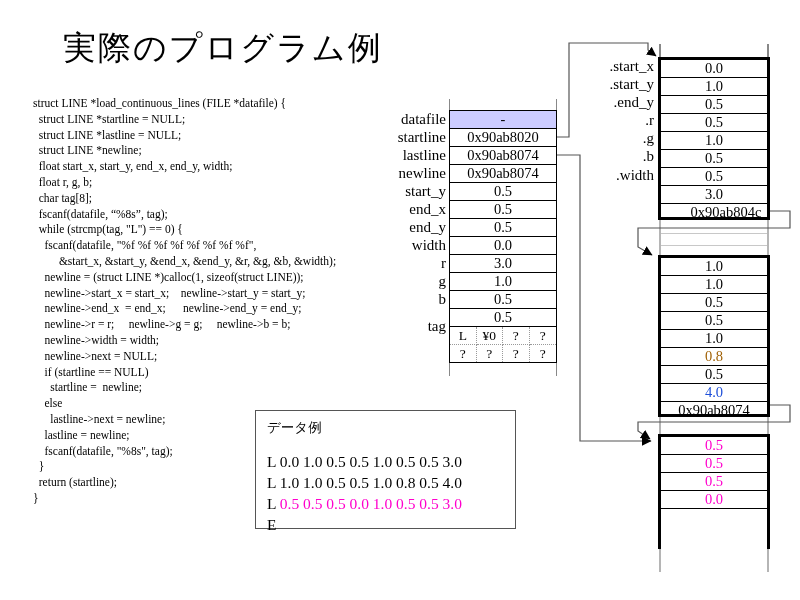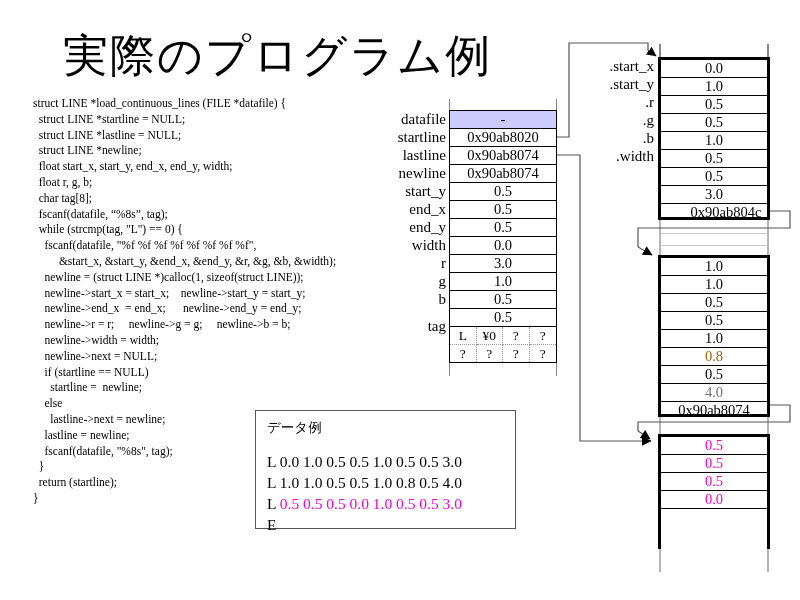--- a/index.html
+++ b/index.html
@@ -1,19 +1,19 @@
 <!DOCTYPE html>
 <html><head>
 <meta charset="utf-8">
 <style>
   html,body { margin:0; padding:0; background:#fff; }
   .slide { position:relative; width:800px; height:600px; background:#ffffff;
            font-family:"Liberation Serif", serif; color:#000; overflow:hidden; }
 
-  .title { position:absolute; left:63px; top:26px; font-size:45px; letter-spacing:2px;
+  .title { position:absolute; left:63px; top:26px; font-size:33px; letter-spacing:2px;
            font-family:"DejaVu Sans","Liberation Sans",sans-serif; font-weight:500; }
 
   
   .code { position:absolute; left:33px; top:96px; font-size:11.5px; line-height:15.8px;
           white-space:pre; font-family:"Liberation Serif", serif; }
 
   
   .var-labels { position:absolute; left:310px; top:110px; width:136px; text-align:right;
                 font-size:15px; }
   .var-label  { height:18px; line-height:18px; }
@@ -110,20 +110,21 @@
     </div>
 
   <div class="tick" style="left:449px; top:99px;  width:1px; height:11px;"></div>
   <div class="tick" style="left:556px; top:99px;  width:1px; height:11px;"></div>
   <div class="tick" style="left:449px; top:363px; width:1px; height:13px;"></div>
   <div class="tick" style="left:556px; top:363px; width:1px; height:13px;"></div>
 
   <div class="mem-labels" id="mem-labels">
       <div class="mem-label">.start_x</div>
       <div class="mem-label">.start_y</div>
+      <div class="mem-label">.end_y</div>
       <div class="mem-label">.r</div>
       <div class="mem-label">.g</div>
       <div class="mem-label">.b</div>
       <div class="mem-label">.width</div>
     </div>
 
   <div class="tick" style="left:659px; top:44px; width:2px; height:13px;"></div>
   <div class="tick" style="left:767px; top:44px; width:2px; height:13px;"></div>
 
   <div class="mem-block" id="block1">
@@ -144,21 +145,21 @@
   <div class="gray-h" style="left:661px; top:245px; width:106px;"></div>
 
   <div class="mem-block" id="block2">
       <div class="mem-row" style="color: rgb(0, 0, 0);">1.0</div>
       <div class="mem-row" style="color: rgb(0, 0, 0);">1.0</div>
       <div class="mem-row" style="color: rgb(0, 0, 0);">0.5</div>
       <div class="mem-row" style="color: rgb(0, 0, 0);">0.5</div>
       <div class="mem-row" style="color: rgb(0, 0, 0);">1.0</div>
       <div class="mem-row" style="color: #a16207;">0.8</div>
       <div class="mem-row" style="color: rgb(0, 0, 0);">0.5</div>
-      <div class="mem-row" style="color: #737373;">4.0</div>
+      <div class="mem-row" style="color: #1d4ed8;">4.0</div>
       <div class="mem-row" style="color: rgb(0, 0, 0);">0x90ab8074</div>
     </div>
 
   <div class="gray-v" style="left:659px; top:417px; height:17px;"></div>
   <div class="gray-v" style="left:767px; top:417px; height:17px;"></div>
 
   <div class="mem-block" id="block3">
       <div class="mem-row" style="color: rgb(255, 0, 204);">0.5</div>
       <div class="mem-row" style="color: rgb(255, 0, 204);">0.5</div>
       <div class="mem-row" style="color: rgb(255, 0, 204);">0.5</div>

